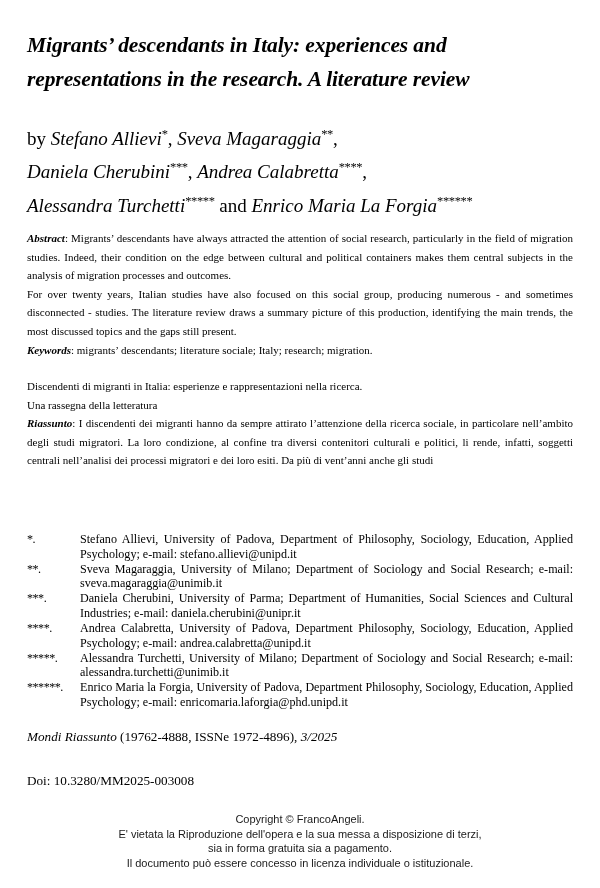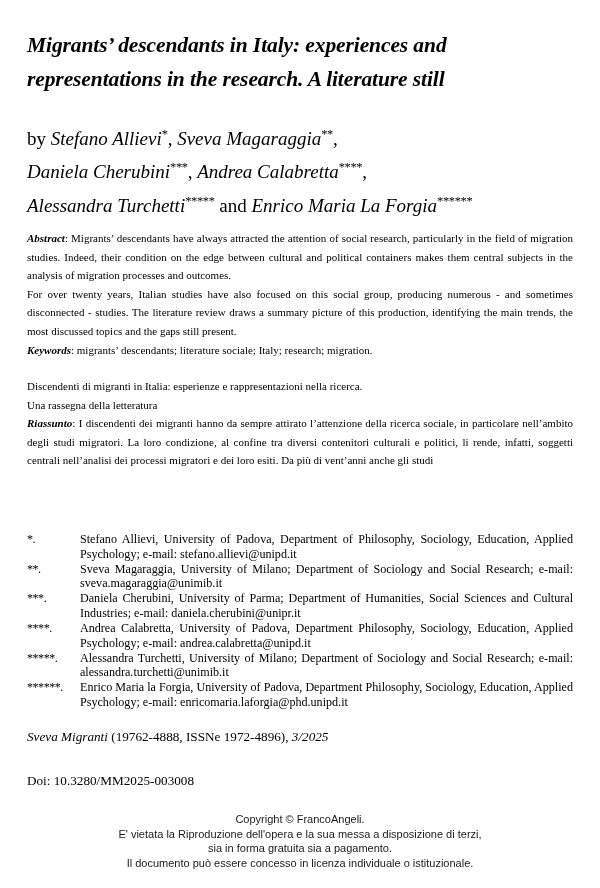--- a/index.html
+++ b/index.html
@@ -146,21 +146,21 @@
   }
 </style>
 </head>
 <body>
 
 <div class="page">
 
   <h1 class="title">
     <span>Migrants’ descendants in Italy: experiences and</span>
     <br>
-    <span>representations in the research. A literature still</span>
+    <span>representations in the research. A literature review</span>
   </h1>
 
   <div class="byline">
     <span>by </span><span class="au">Stefano Allievi</span><sup>*</sup><span>, </span><span class="au">Sveva Magaraggia</span><sup>**</sup><span>,</span><br><span class="au">Daniela Cherubini</span><sup>***</sup><span>, </span><span class="au">Andrea Calabretta</span><sup>****</sup><span>,</span><br><span class="au">Alessandra Turchetti</span><sup>*****</sup><span> and </span><span class="au">Enrico Maria La Forgia</span><sup>******</sup>
   </div>
 
   <div class="absblock">
     <p><span class="lab">Abstract</span><span>: </span><span>Migrants’ descendants have always attracted the attention of social research, particularly in the field of migration studies. Indeed, their condition on the edge between cultural and political containers makes them central subjects in the analysis of migration processes and outcomes.</span></p>
     <p>For over twenty years, Italian studies have also focused on this social group, producing numerous - and sometimes disconnected - studies. The literature review draws a summary picture of this production, identifying the main trends, the most discussed topics and the gaps still present.</p>
     <p><span class="lab">Keywords</span><span>: </span><span>migrants’ descendants; literature sociale; Italy; research; migration.</span></p>
@@ -189,21 +189,21 @@
       <span class="fn-mark">*****.</span>
       <span class="fn-text">Alessandra Turchetti, University of Milano; Department of Sociology and Social Research; e-mail: alessandra.turchetti@unimib.it</span>
     </div>
     <div class="fn">
       <span class="fn-mark">******.</span>
       <span class="fn-text">Enrico Maria la Forgia, University of Padova, Department Philosophy, Sociology, Education, Applied Psychology; e-mail: enricomaria.laforgia@phd.unipd.it</span>
     </div>
   </div>
 
   <div class="journal">
-    <span class="jt">Sveva Migranti</span><span> (19762-4888, ISSNe 1972-4896), </span><span class="iss">3/2025</span>
+    <span class="jt">Mondi Riassunto</span><span> (19762-4888, ISSNe 1972-4896), </span><span class="iss">3/2025</span>
     <span class="doi">Doi: 10.3280/MM2025-003008</span>
   </div>
 
   <div class="copyright">
     <div>Copyright © FrancoAngeli.</div>
     <div>E' vietata la Riproduzione dell'opera e la sua messa a disposizione di terzi,</div>
     <div>sia in forma gratuita sia a pagamento.</div>
     <div>Il documento può essere concesso in licenza individuale o istituzionale.</div>
   </div>
 

